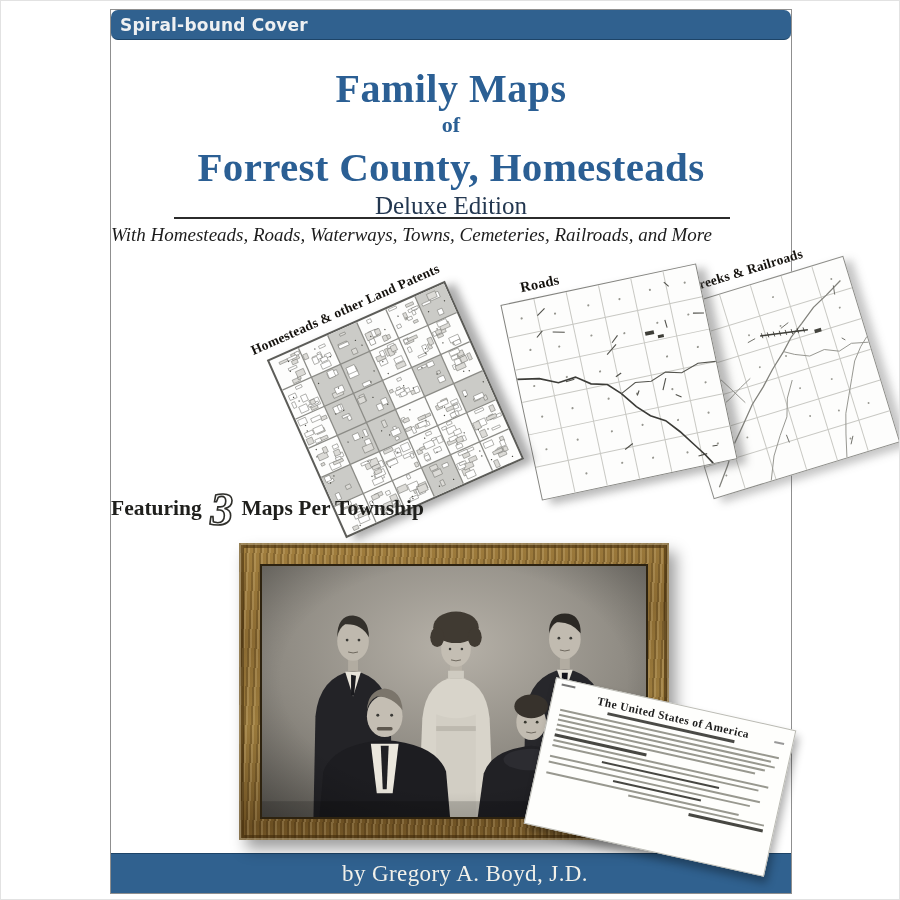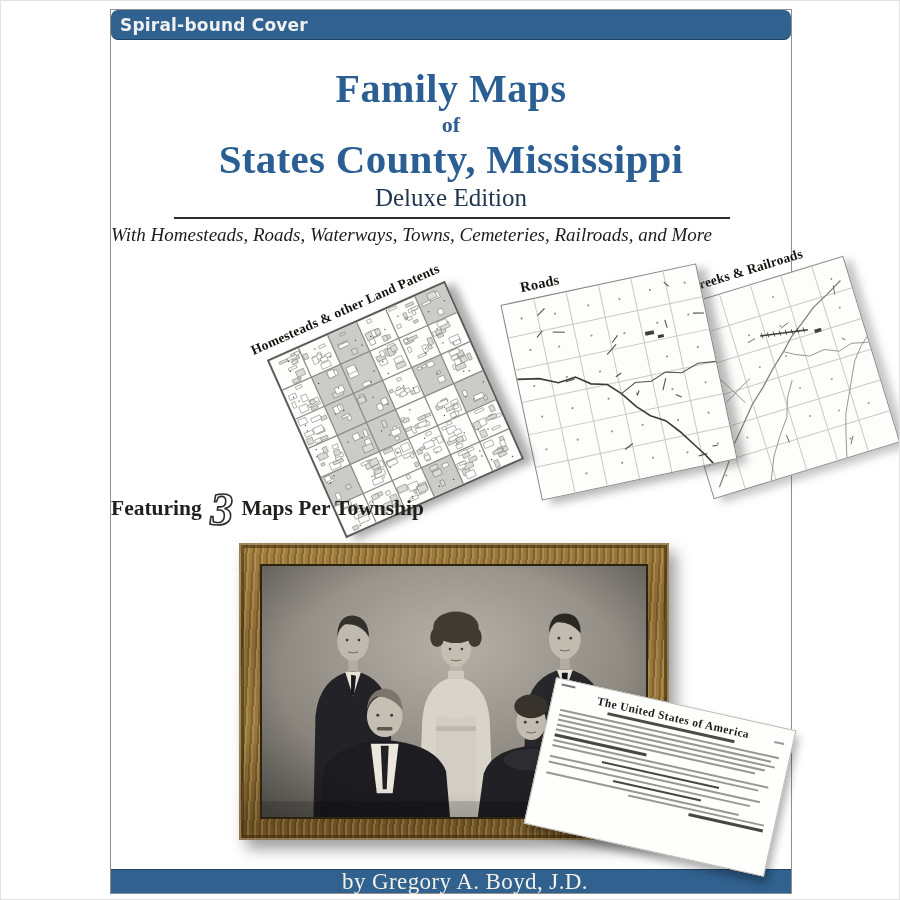--- a/index.html
+++ b/index.html
@@ -15,21 +15,21 @@
   .page{position:absolute;left:109px;top:8px;width:682px;height:885px;background:#ffffff;border:1px solid #8f8f8f;}
 
   
   .top-banner{position:absolute;left:0;top:0;width:100%;height:30px;background:var(--banner-blue);
     display:flex;align-items:center;padding-left:9px;border-bottom:1px solid #1d4468;border-radius:7px;}
   .top-banner span{font-family:"DejaVu Sans",sans-serif;font-size:17px;font-weight:600;color:#eef0f2;letter-spacing:.2px;}
 
   
   .title-block{position:absolute;left:0;top:52px;width:100%;text-align:center;color:var(--title-blue);}
   .title-main{font-size:40px;font-weight:bold;line-height:54px;letter-spacing:.5px;}
-  .title-of{font-size:22px;font-weight:bold;line-height:14px;margin:2px 0 8px 0;}
+  .title-of{font-size:22px;font-weight:bold;line-height:14px;margin:2px 0 16px 0;}
   .title-county{font-size:41px;font-weight:bold;line-height:42px;margin-top:-2px;letter-spacing:.3px;}
   .title-edition{font-size:25px;line-height:32px;color:var(--edition-navy);margin-top:2px;}
   .rule{position:absolute;left:63px;top:207px;width:556px;height:2px;background:var(--rule-dark);}
   .tagline{position:absolute;left:0;top:214px;width:100%;font-style:italic;
     font-size:19px;color:#1c1c1c;}
 
   
   .map{position:absolute;background:#fdfdfc;}
   .map svg{display:block;width:100%;height:100%;}
   .map-label{position:absolute;white-space:nowrap;font-weight:bold;color:#15120e;letter-spacing:.2px;}
@@ -70,38 +70,38 @@
   .doc-heading{text-align:center;font-size:11.5px;font-weight:bold;color:#1d1d1d;letter-spacing:.4px;
     font-family:"Liberation Serif",serif;}
   .doc-subbar{width:58%;height:2.5px;background:#4a4a46;margin:3px auto 4px auto;}
   .doc-lines{width:100%;}
   .doc-lines .ln{height:2px;background:#98988f;margin:3.2px 0;}
   .doc-lines .ln.dark{height:2.6px;background:#474742;}
   .doc-lines .ln.center{margin-left:auto;margin-right:auto;}
   .doc-lines .ln.right{margin-left:auto;}
 
   
-  .byline-bar{position:absolute;left:0;bottom:0;width:100%;height:24px;background:var(--banner-blue);
+  .byline-bar{position:absolute;left:0;bottom:0;width:100%;height:40px;background:var(--banner-blue);
     border-top:1px solid #1d4468;display:flex;align-items:center;justify-content:center;padding-left:28px;}
   .byline-bar span{font-size:23px;color:#f2f1ea;letter-spacing:.4px;}
 </style>
 </head>
 <body>
 
 <div class="stage">
   <div class="page">
 
     <div class="top-banner">
       <span>Spiral-bound Cover</span>
     </div>
 
     <div class="title-block">
       <div class="title-main">Family Maps</div>
       <div class="title-of">of</div>
-      <div class="title-county">States County, Mississippi</div>
+      <div class="title-county">Forrest County, Homesteads</div>
       <div class="title-edition">Deluxe Edition</div>
     </div>
 
     <div class="rule"></div>
     <div class="tagline">With Homesteads, Roads, Waterways, Towns, Cemeteries, Railroads, and More</div>
 
     <div class="map map-homesteads">
       <div class="map-label">Homesteads &amp; other Land Patents</div>
       <svg id="map-homesteads-svg" viewBox="0 0 195 195" preserveAspectRatio="none">
           <rect x="13.322800194828476" y="27.3099905727119" width="7.77644844353199" height="3.845956337451935" fill="#dcdbd7" stroke="#6f6f6a" stroke-width="0.5"></rect>

